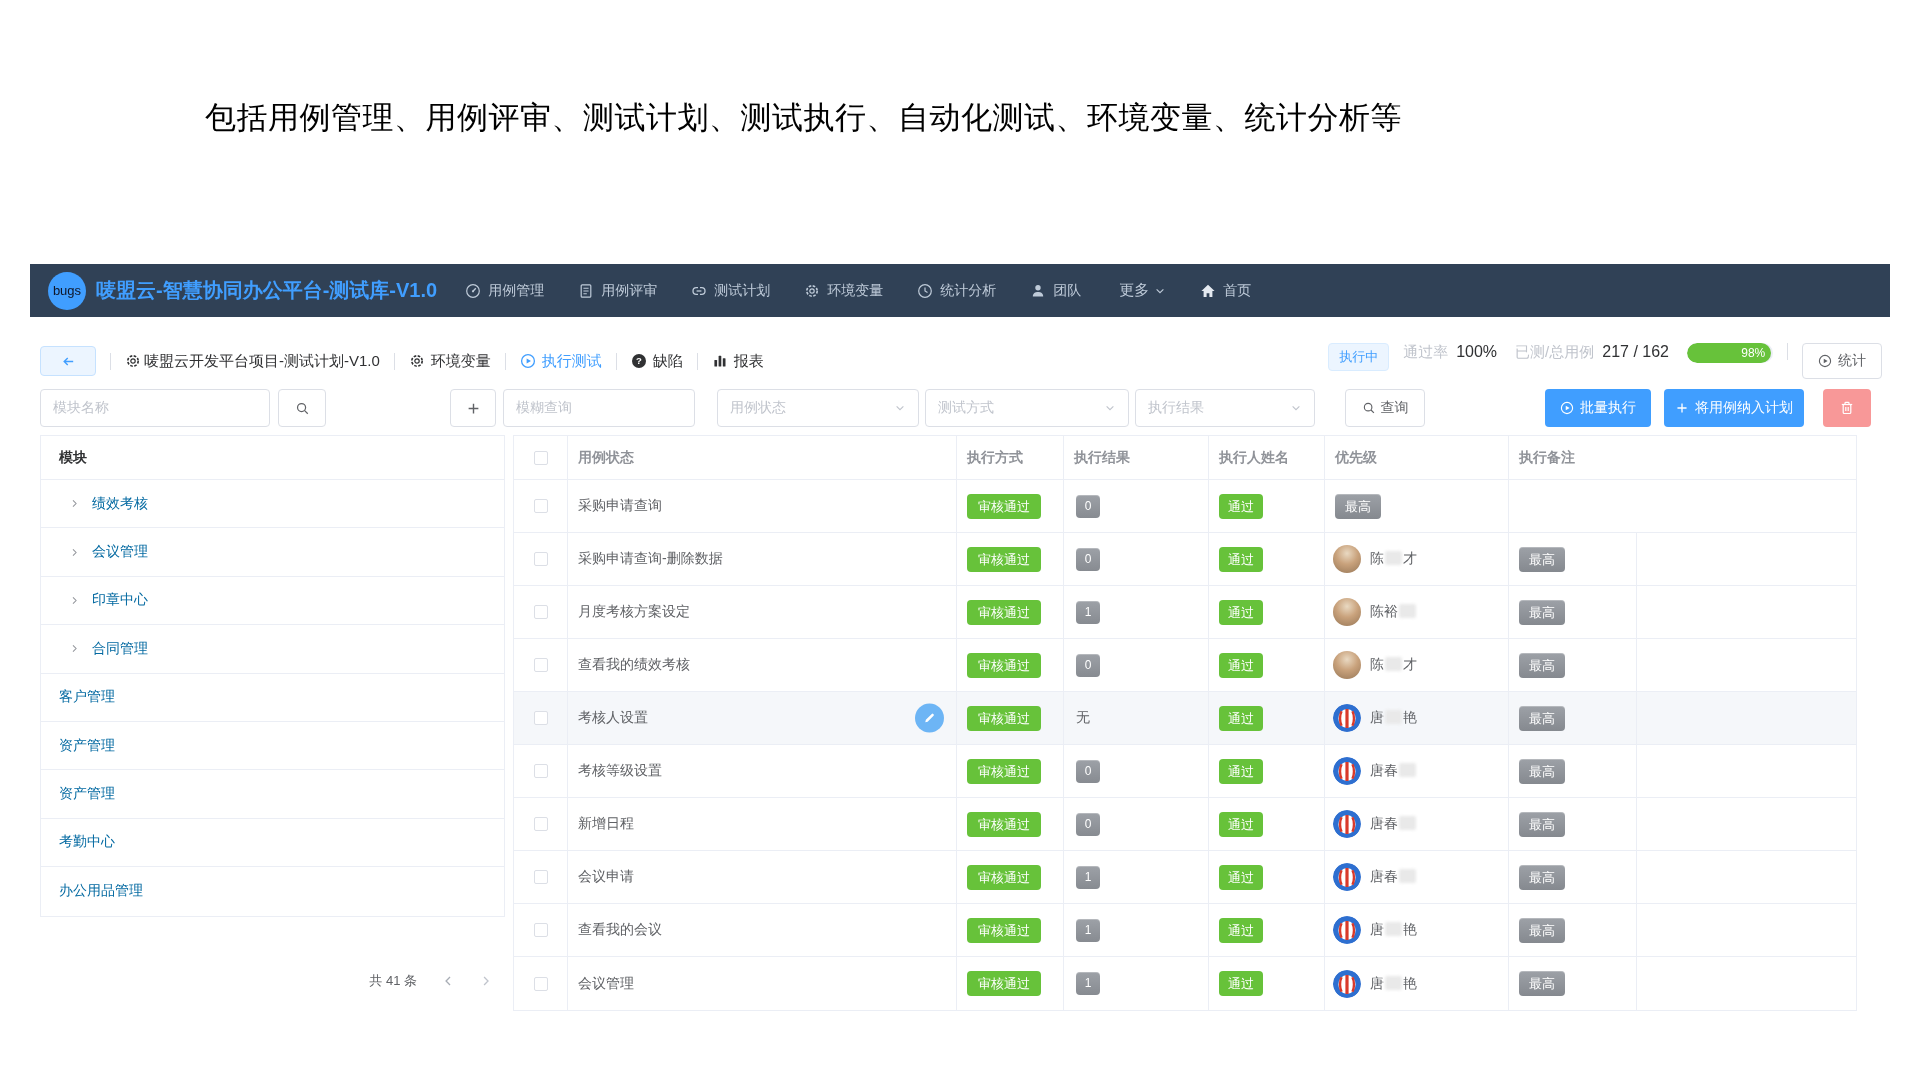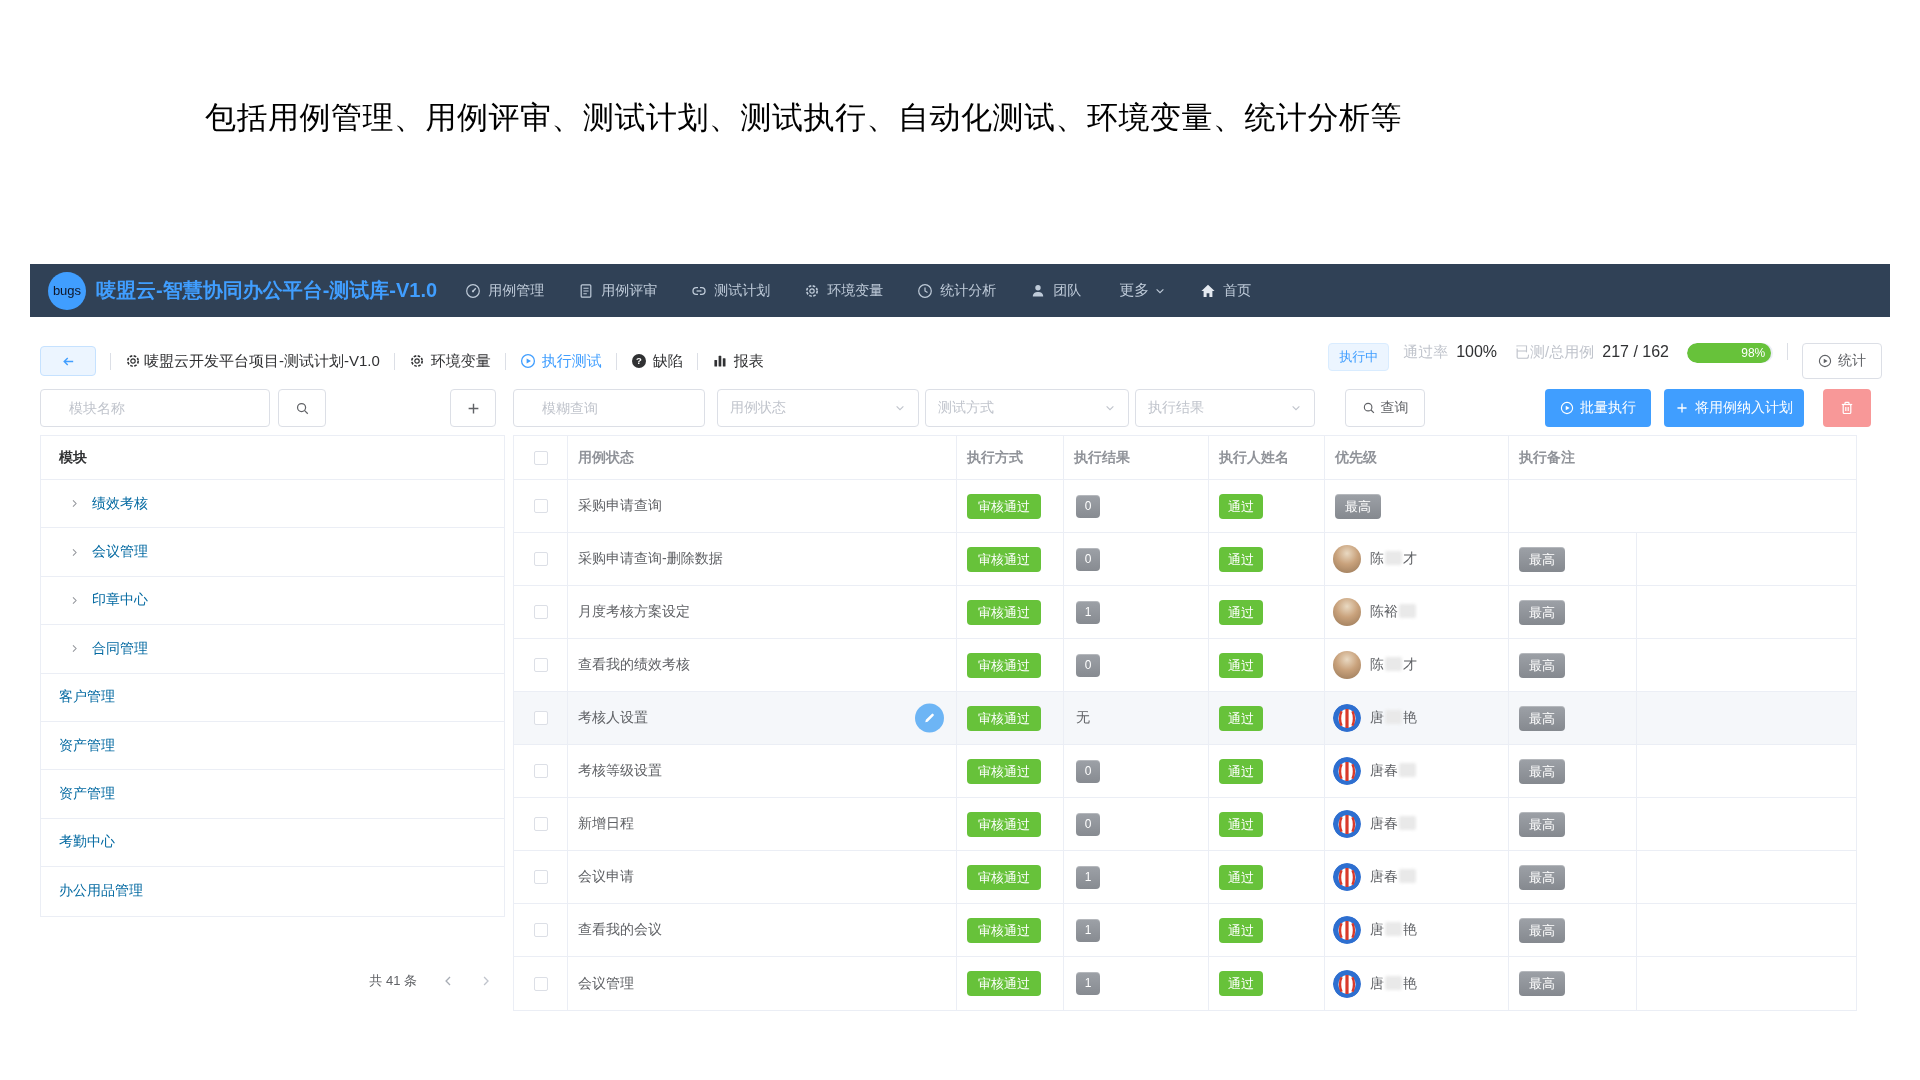--- a/index.html
+++ b/index.html
@@ -50,21 +50,21 @@
   .progress-fill { height:100%; background:#67C23A; border-radius:10px; color:#fff; font-size:12px;
     display:flex; align-items:center; justify-content:flex-end; padding-right:6px; }
   .btn-plain { display:flex; align-items:center; gap:6px; background:#fff; border:1px solid #dcdfe6;
     border-radius:4px; color:#606266; font-size:14px; padding:8px 15px; cursor:pointer; }
   .btn-plain .ico { width:14px; height:14px; }
 
   
   .filter-row { position:absolute; left:40px; top:389px; width:1840px; height:40px; }
   .f-abs { position:absolute; top:0; height:38px; }
   .inp { border:1px solid #dcdfe6; border-radius:4px; background:#fff; font-size:14px;
-    color:#606266; padding:0 28px; outline:none; font-family:Liberation Sans, sans-serif; }
+    color:#606266; padding:0 12px; outline:none; font-family:Liberation Serif, serif; }
   .inp::placeholder { color:#c0c4cc; }
   .sq-btn { border:1px solid #dcdfe6; border-radius:4px; background:#fff; color:#606266;
     display:flex; align-items:center; justify-content:center; cursor:pointer; }
   .sq-btn .ico { width:15px; height:15px; }
   .select { border:1px solid #dcdfe6; border-radius:4px; background:#fff; display:flex;
     align-items:center; justify-content:space-between; padding:0 12px; cursor:pointer; }
   .select .ph { color:#c0c4cc; font-size:14px; }
   .select .ico { width:12px; height:12px; color:#c0c4cc; }
   .btn-outline { display:flex; align-items:center; justify-content:center; gap:5px; background:#fff;
     border:1px solid #dcdfe6; border-radius:4px; color:#606266; font-size:14px; cursor:pointer; }
@@ -305,21 +305,21 @@
         </span>
     </button>
     <button class="sq-btn f-abs" style="left:410px; width:46px;">
       <span class="ico">
           <svg viewBox="0 0 16 16" fill="none" stroke="currentColor" stroke-width="1.5">
             <path d="M8 2.8 V13.2 M2.8 8 H13.2"></path>
           </svg>
         </span>
     </button>
 
-    <input class="inp f-abs" style="left: 473px; width: 192px;" placeholder="模糊查询">
+    <input class="inp f-abs" style="left: 463px; width: 192px;" placeholder="模糊查询">
     <div class="select f-abs" style="left:677px; width:202px;">
       <span class="ph">用例状态</span>
       <span class="ico">
           <svg viewBox="0 0 16 16" fill="none" stroke="currentColor" stroke-width="1.5">
             <path d="M3.5 5.8 L8 10.3 L12.5 5.8"></path>
           </svg>
         </span>
     </div>
     <div class="select f-abs" style="left:885px; width:204px;">
       <span class="ph">测试方式</span>

